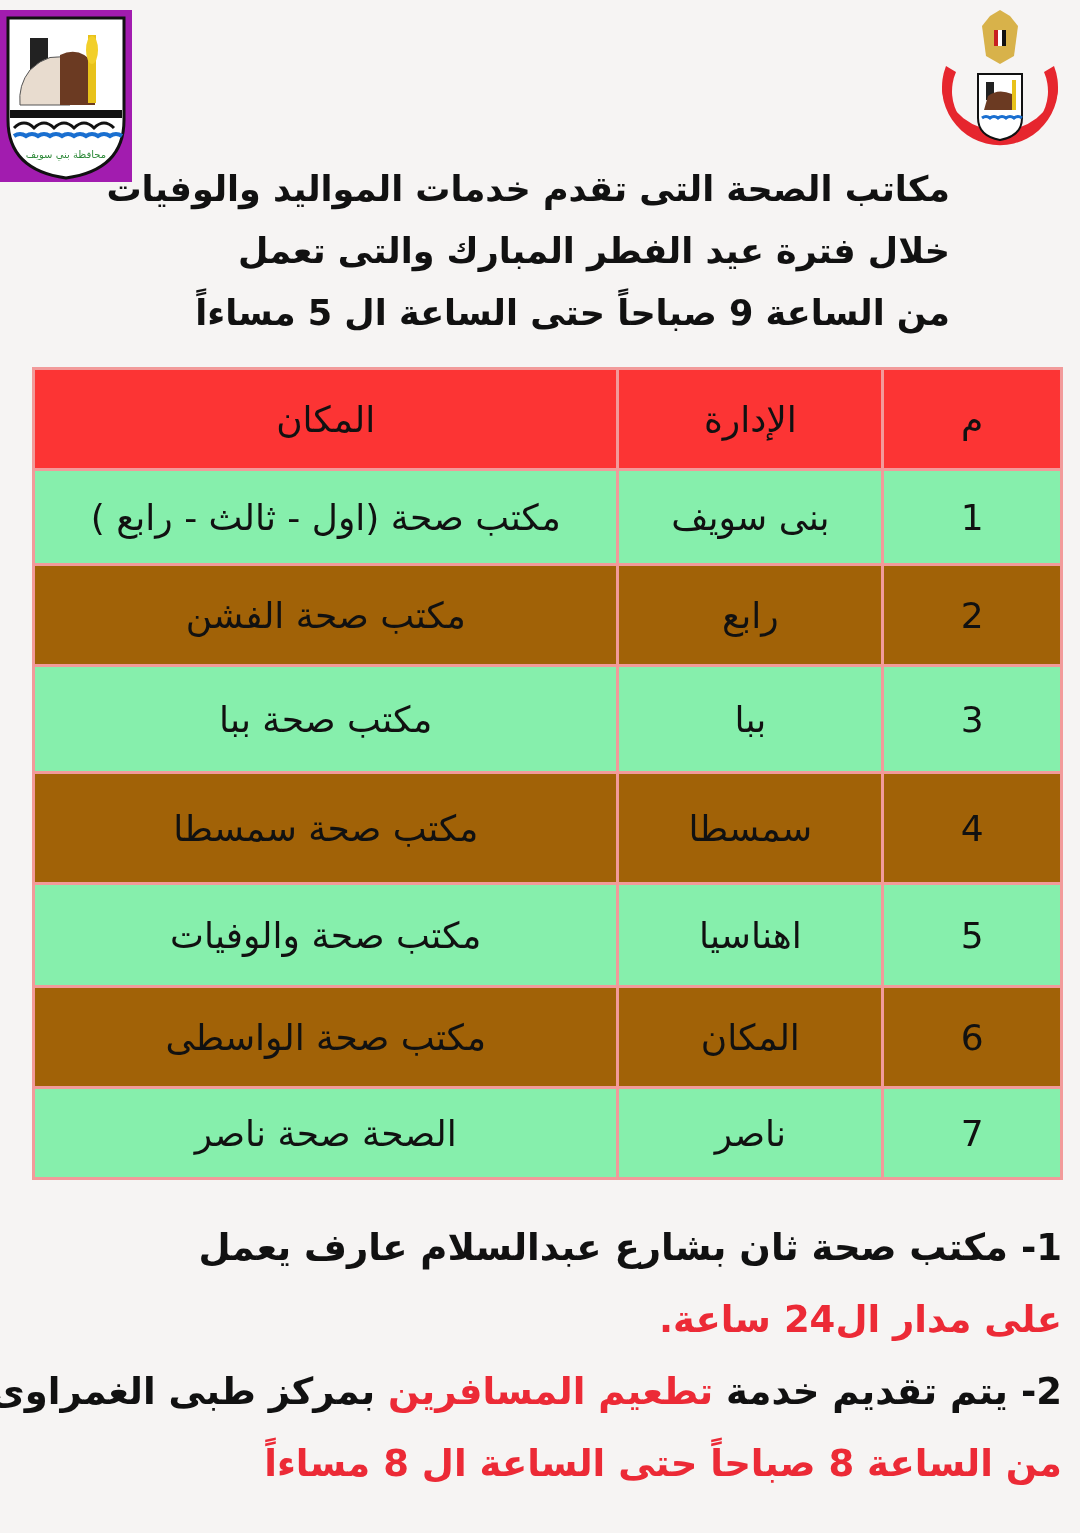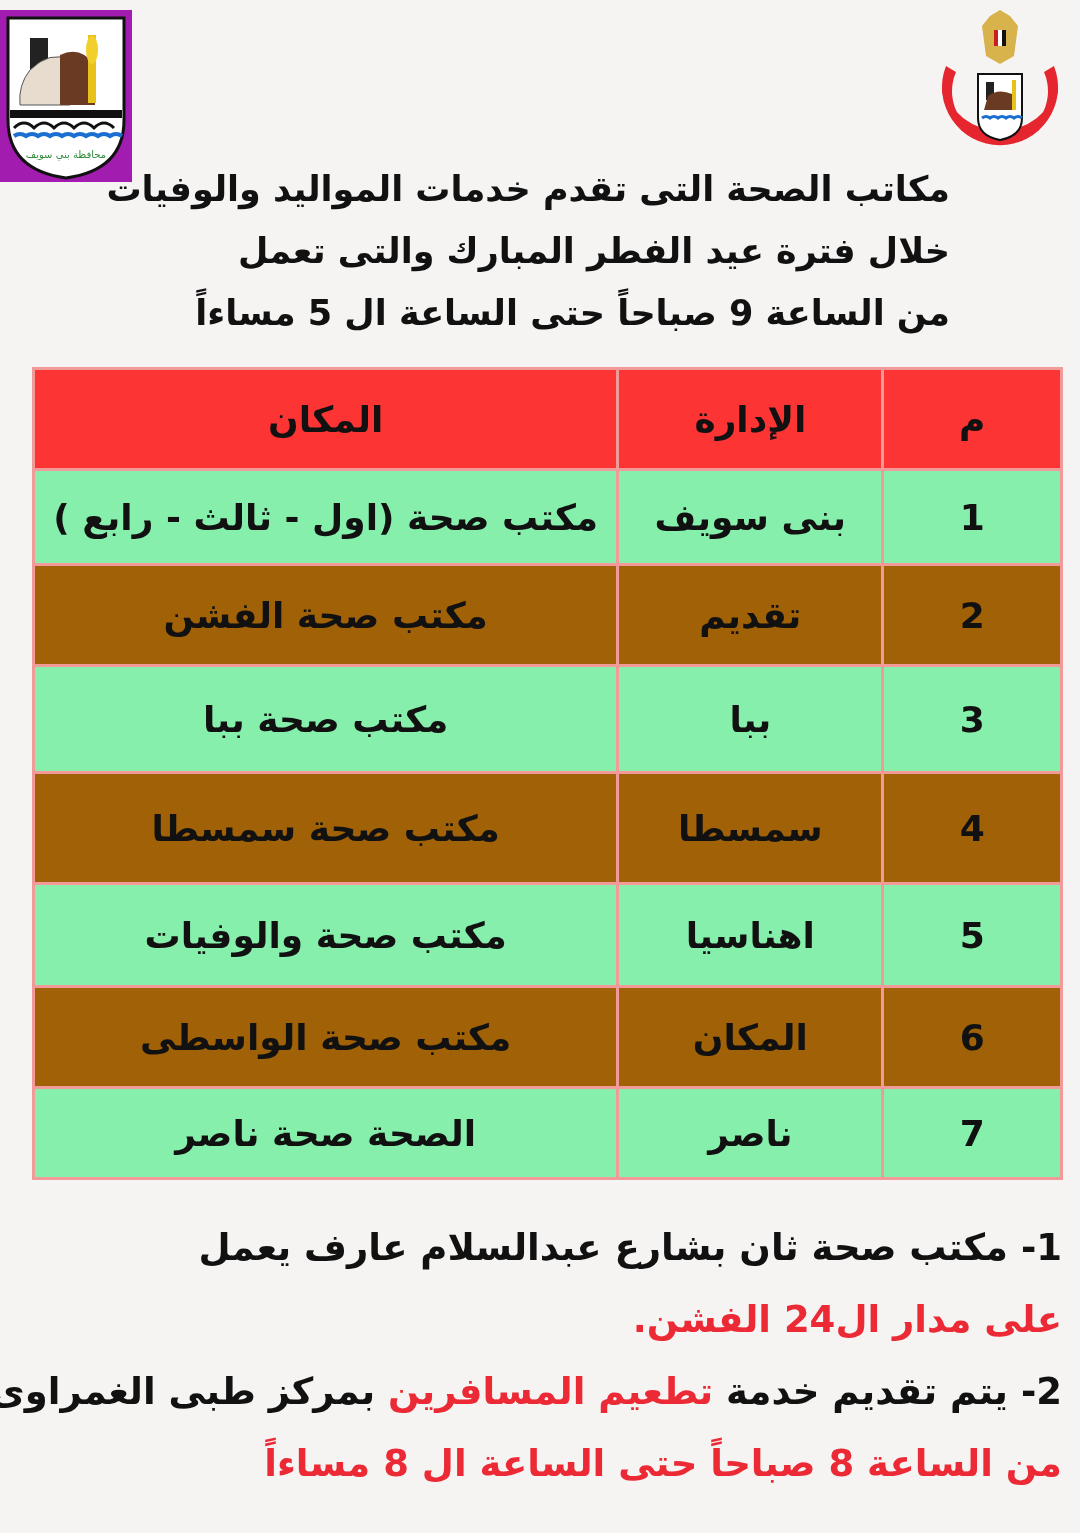--- a/index.html
+++ b/index.html
@@ -23,21 +23,21 @@
     color: #111;
   }
   .title div { white-space: nowrap; }
   table.offices {
     position: absolute; left: 32px; top: 367px; width: 1031px;
     border-collapse: collapse;
     border: 3px solid #f29a9a;
   }
   table.offices td, table.offices th {
     border: 3px solid #f29a9a;
-    text-align: center; font-weight: bold; color: #111;
+    text-align: center; font-weight: normal; color: #111;
     font-size: 36px; padding: 0;
   }
   table.offices th { background: #fc3434; height: 98px; }
   .col-num { width: 177px; }
   .col-dept { width: 263px; }
   .col-place { width: 585px; }
   tr.yellow td { background: #86efac; }
   tr.cyan td { background: #a16207; }
   .r1 td { height: 92px; } .r2 td { height: 98px; } .r3 td { height: 104px; }
   .r4 td { height: 108px; } .r5 td { height: 100px; } .r6 td { height: 98px; } .r7 td { height: 88px; }
@@ -98,21 +98,21 @@
     </tr>
   </thead>
   <tbody>
     <tr class="yellow r1">
       <td>1</td>
       <td>بنى سويف</td>
       <td>مكتب صحة (اول - ثالث - رابع )</td>
     </tr>
     <tr class="cyan r2">
       <td>2</td>
-      <td>تقديم</td>
+      <td>رابع</td>
       <td>مكتب صحة الفشن</td>
     </tr>
     <tr class="yellow r3">
       <td>3</td>
       <td>ببا</td>
       <td>مكتب صحة ببا</td>
     </tr>
     <tr class="cyan r4">
       <td>4</td>
       <td>سمسطا</td>
@@ -131,16 +131,16 @@
     <tr class="yellow r7">
       <td>7</td>
       <td>ناصر</td>
       <td>الصحة صحة ناصر</td>
     </tr>
   </tbody>
 </table>
 
 <div class="notes">
   <div class="note-line">1- مكتب صحة ثان بشارع عبدالسلام عارف يعمل</div>
-  <div class="note-line red">على مدار ال24 الفشن.</div>
+  <div class="note-line red">على مدار ال24 ساعة.</div>
   <div class="note-line"><span>2- يتم تقديم خدمة </span><span class="red">تطعيم المسافرين</span><span> بمركز طبى الغمراوى</span></div>
   <div class="note-line red">من الساعة 8 صباحاً حتى الساعة ال 8 مساءاً</div>
 </div>
 
 </body></html>

